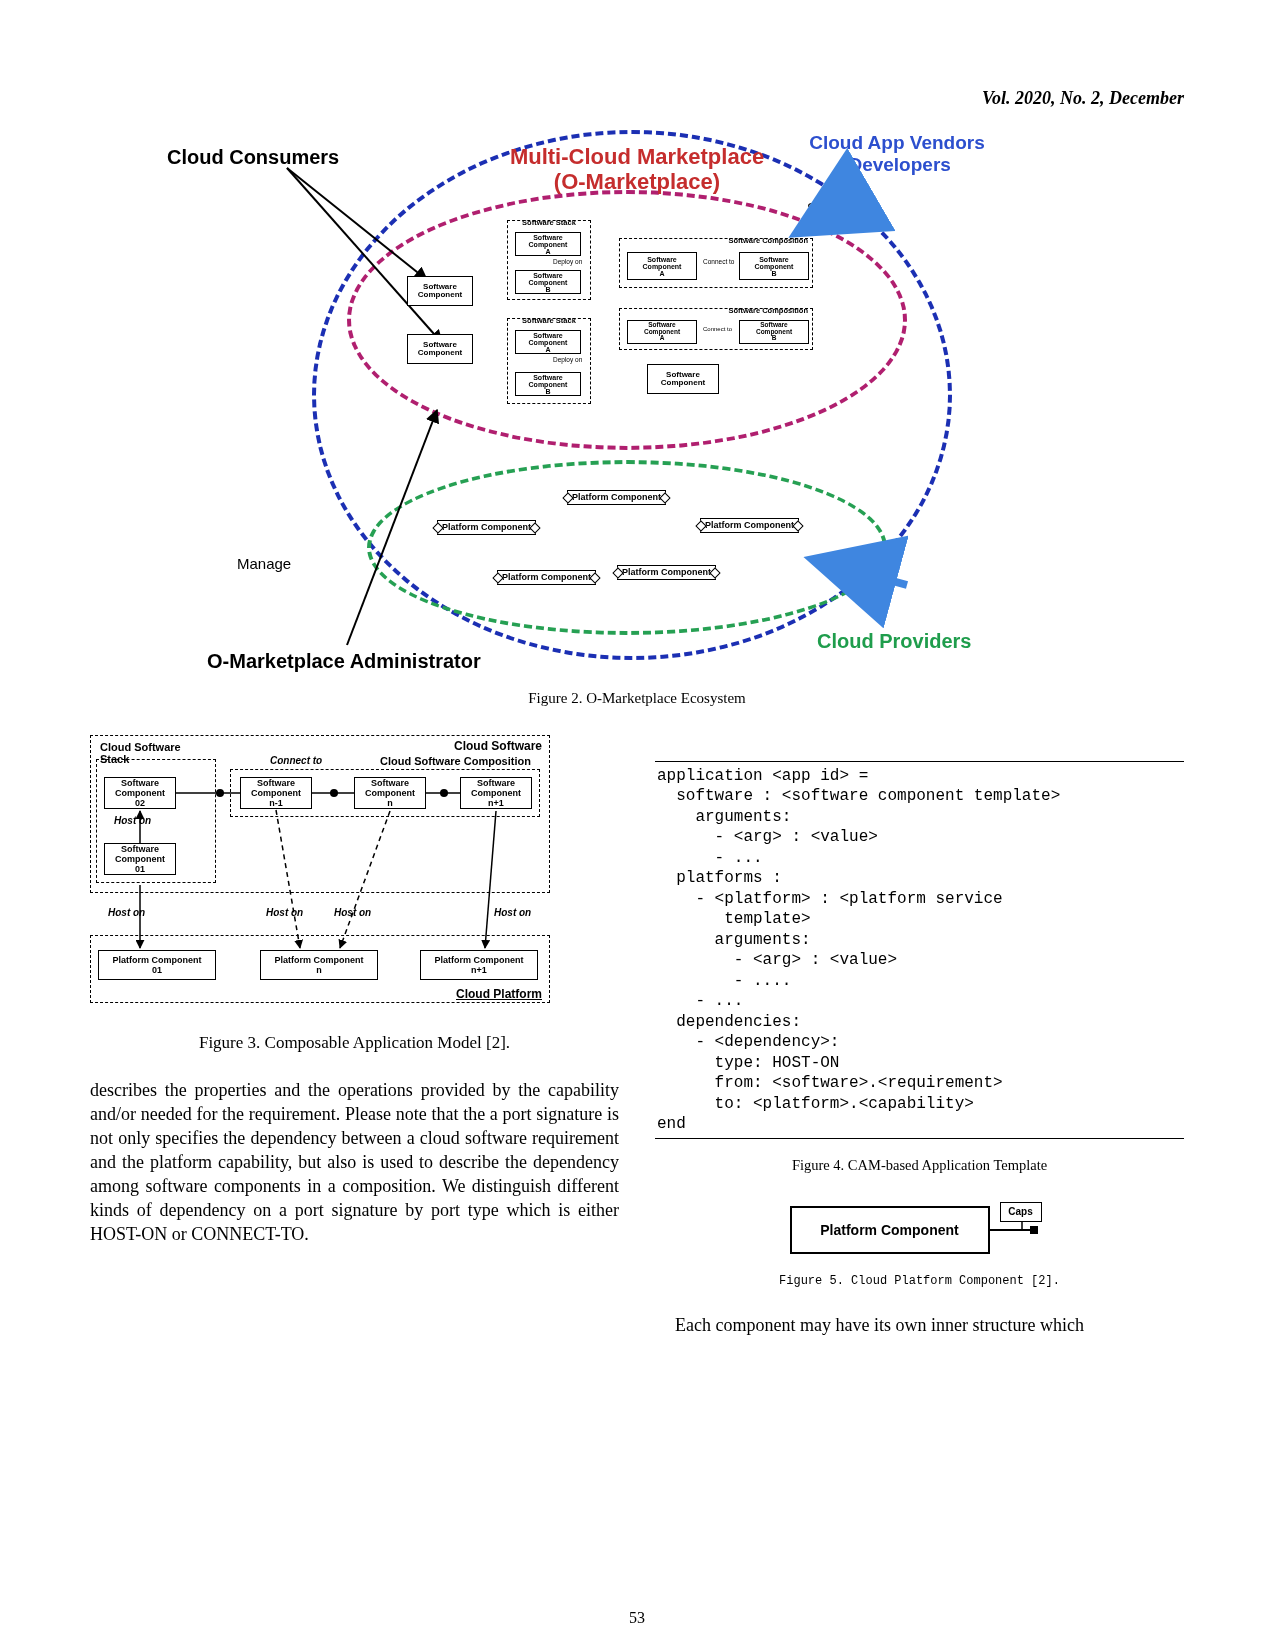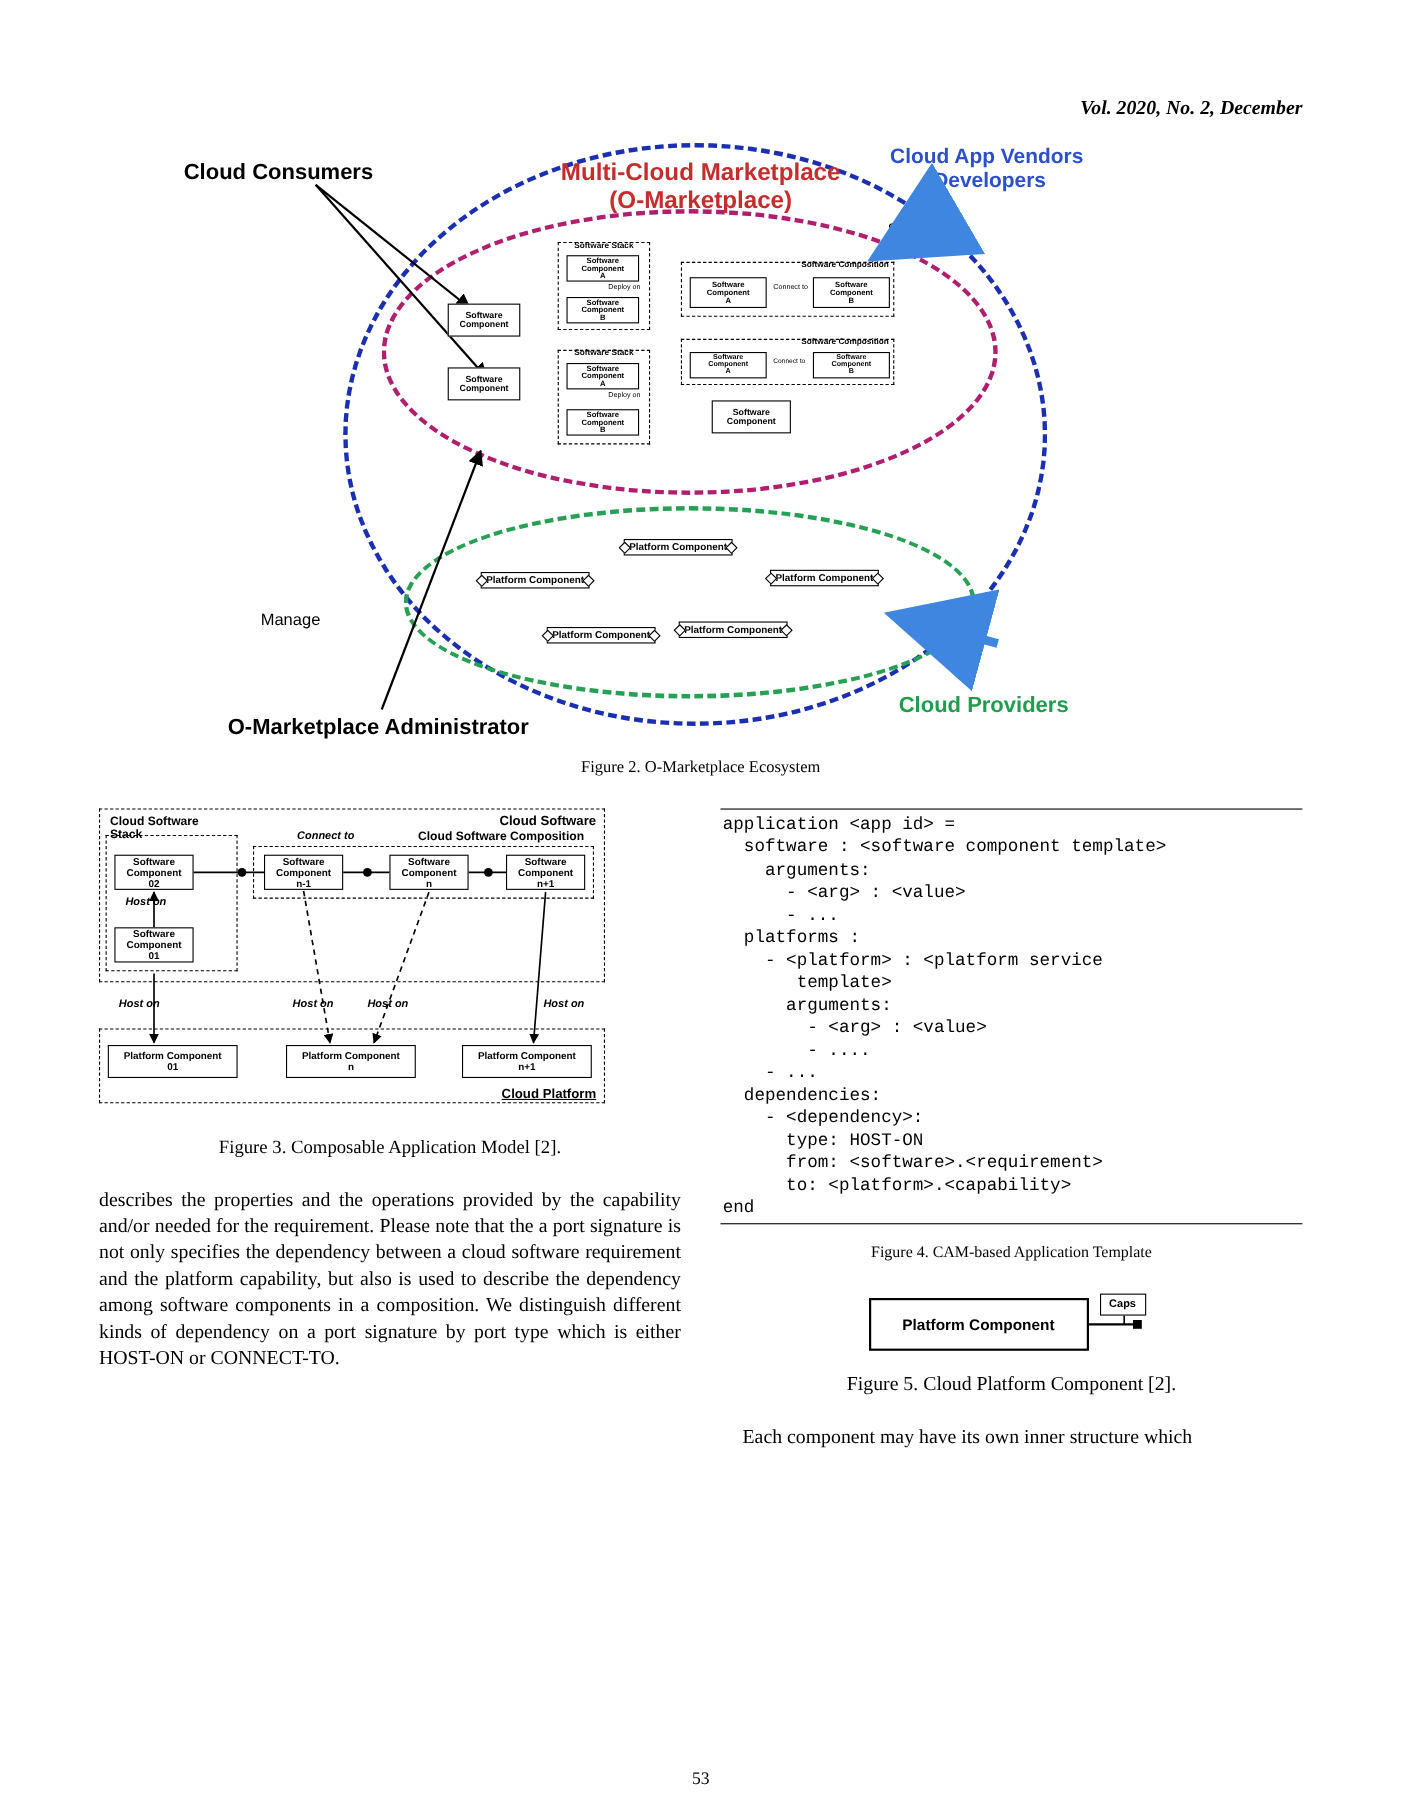--- a/index.html
+++ b/index.html
@@ -123,20 +123,21 @@
     font-size: 18px;
     margin: 18px 0 16px 0;
     line-height: 1.3;
   }
   
   .code-wrap {
     border-top: 1.5px solid #000;
     border-bottom: 1.5px solid #000;
     padding: 4px 2px;
     margin-bottom: 6px;
+    margin-top: 26px;
   }
   pre.code {
     font-family: "Courier New", Courier, monospace;
     font-size: 16px;
     line-height: 1.28;
     white-space: pre;
   }
   
   .fig5 {
     width: 300px; height: 70px; position: relative; margin: 22px auto 8px auto;
@@ -363,19 +364,19 @@
 
     <div class="fig5">
       <div class="fig5-box">Platform Component</div>
       <div class="fig5-caps">Caps</div>
       <svg>
         <line x1="220" y1="34" x2="262" y2="34" stroke="#000" stroke-width="2"></line>
         <rect x="260" y="30" width="8" height="8" fill="#000"></rect>
         <line x1="252" y1="26" x2="252" y2="34" stroke="#000" stroke-width="1.5"></line>
       </svg>
     </div>
-    <div class="caption" style="font-size:18px; margin:6px 0 26px 0;">Figure 5.  Cloud Platform Component [2].</div>
+    <div class="caption" style="font-size:12px; margin:6px 0 26px 0;font-family:Liberation Mono, monospace;">Figure 5.  Cloud Platform Component [2].</div>
 
     <p class="body-p" style="text-indent:20px;">Each component may have its own inner structure which</p>
   </div>
 </div>
 
 <div class="page-num">53</div>
 
 </body></html>

